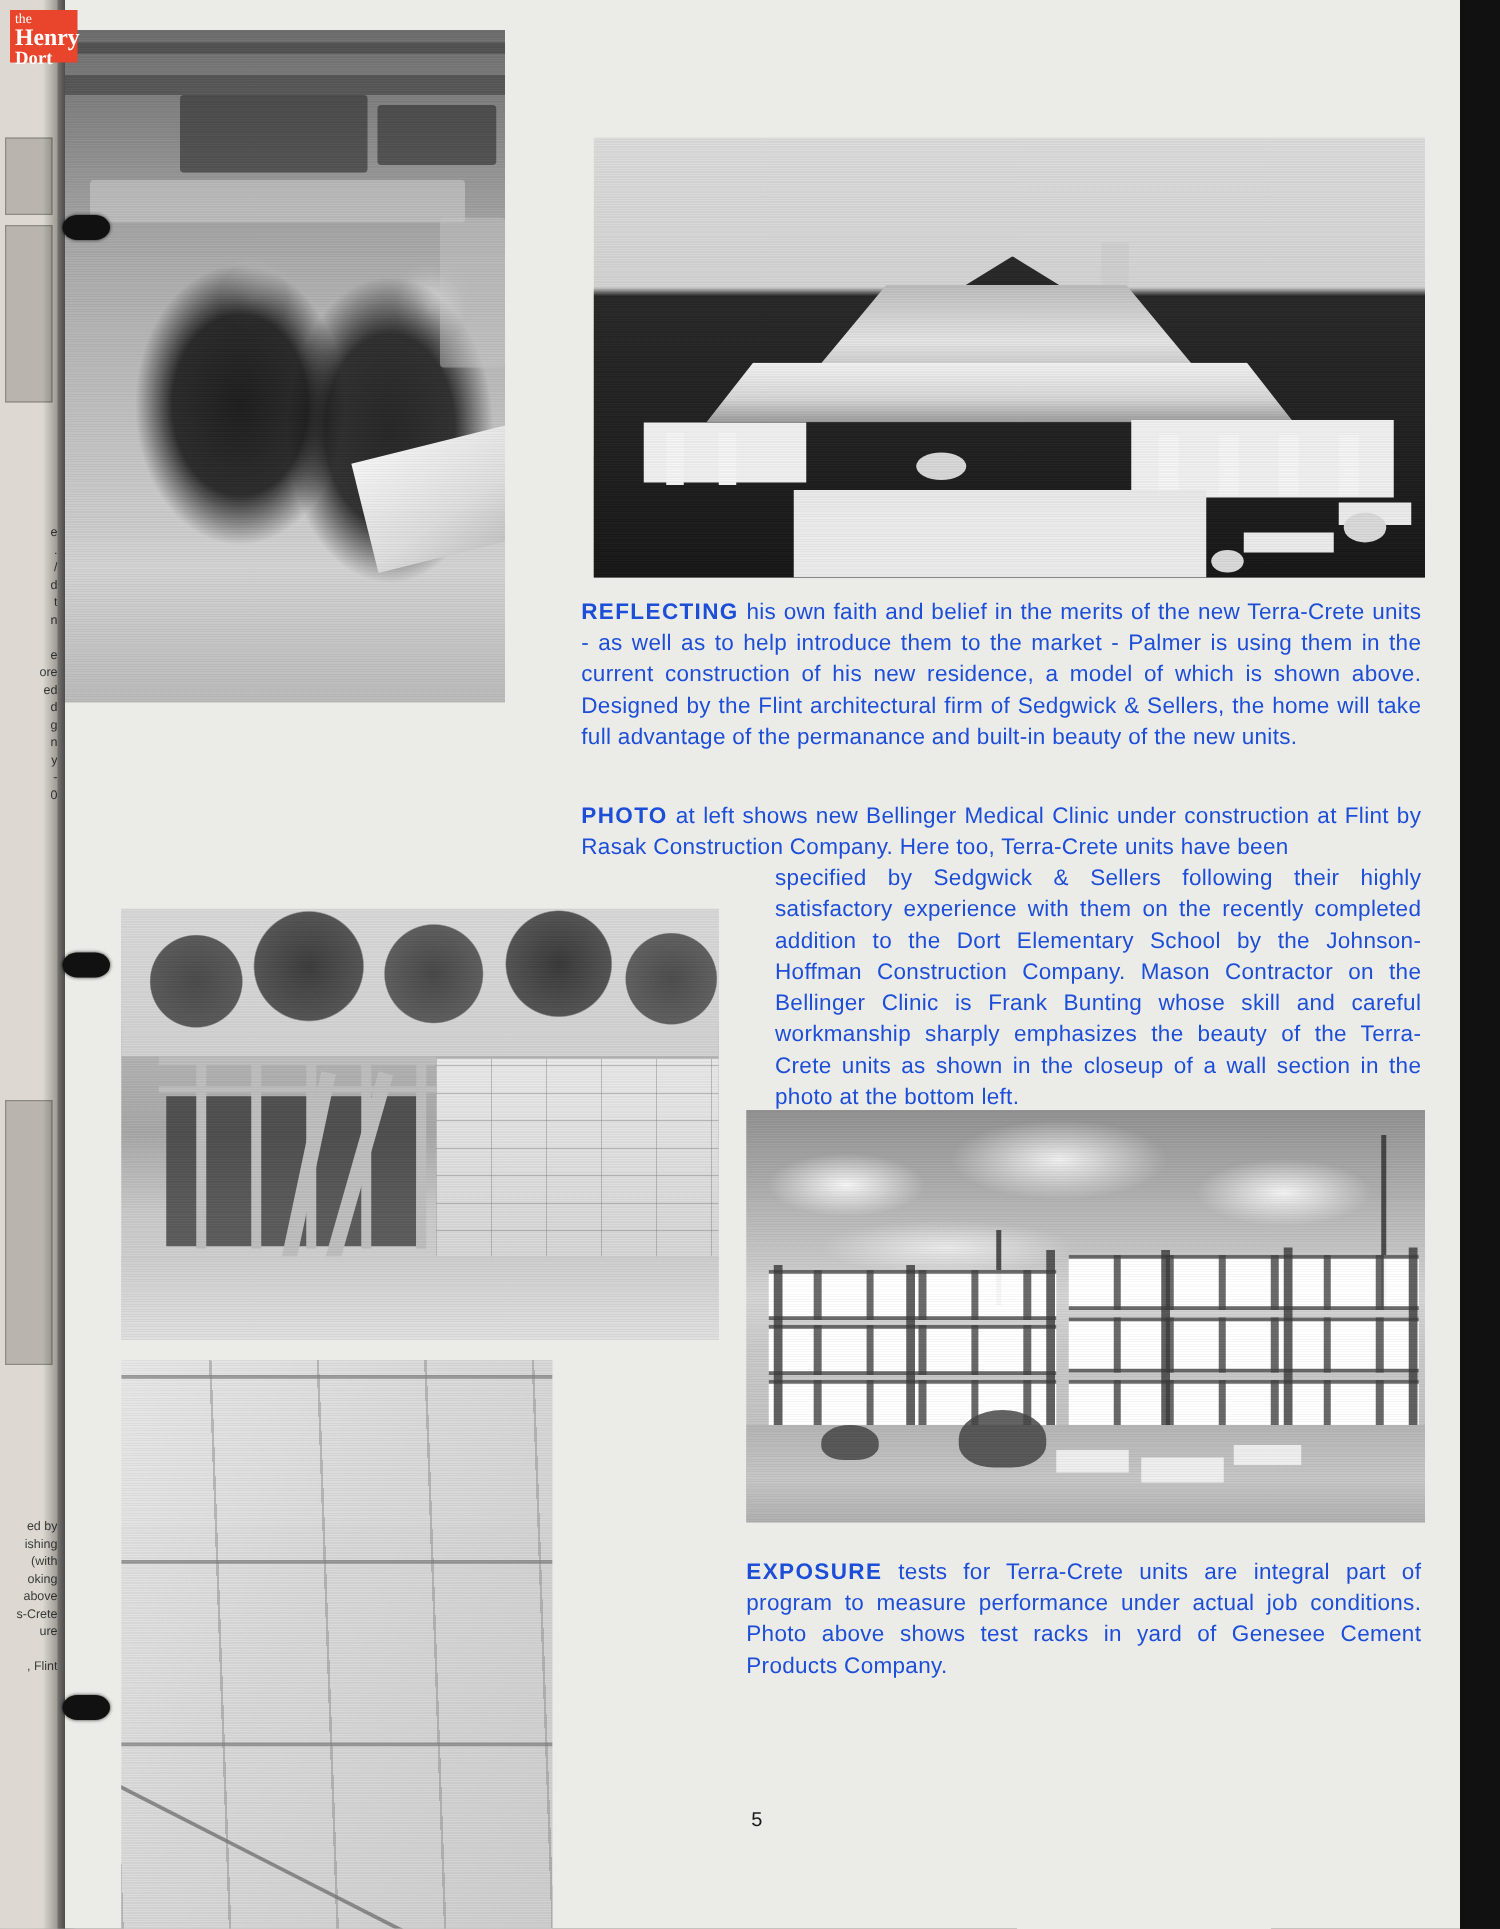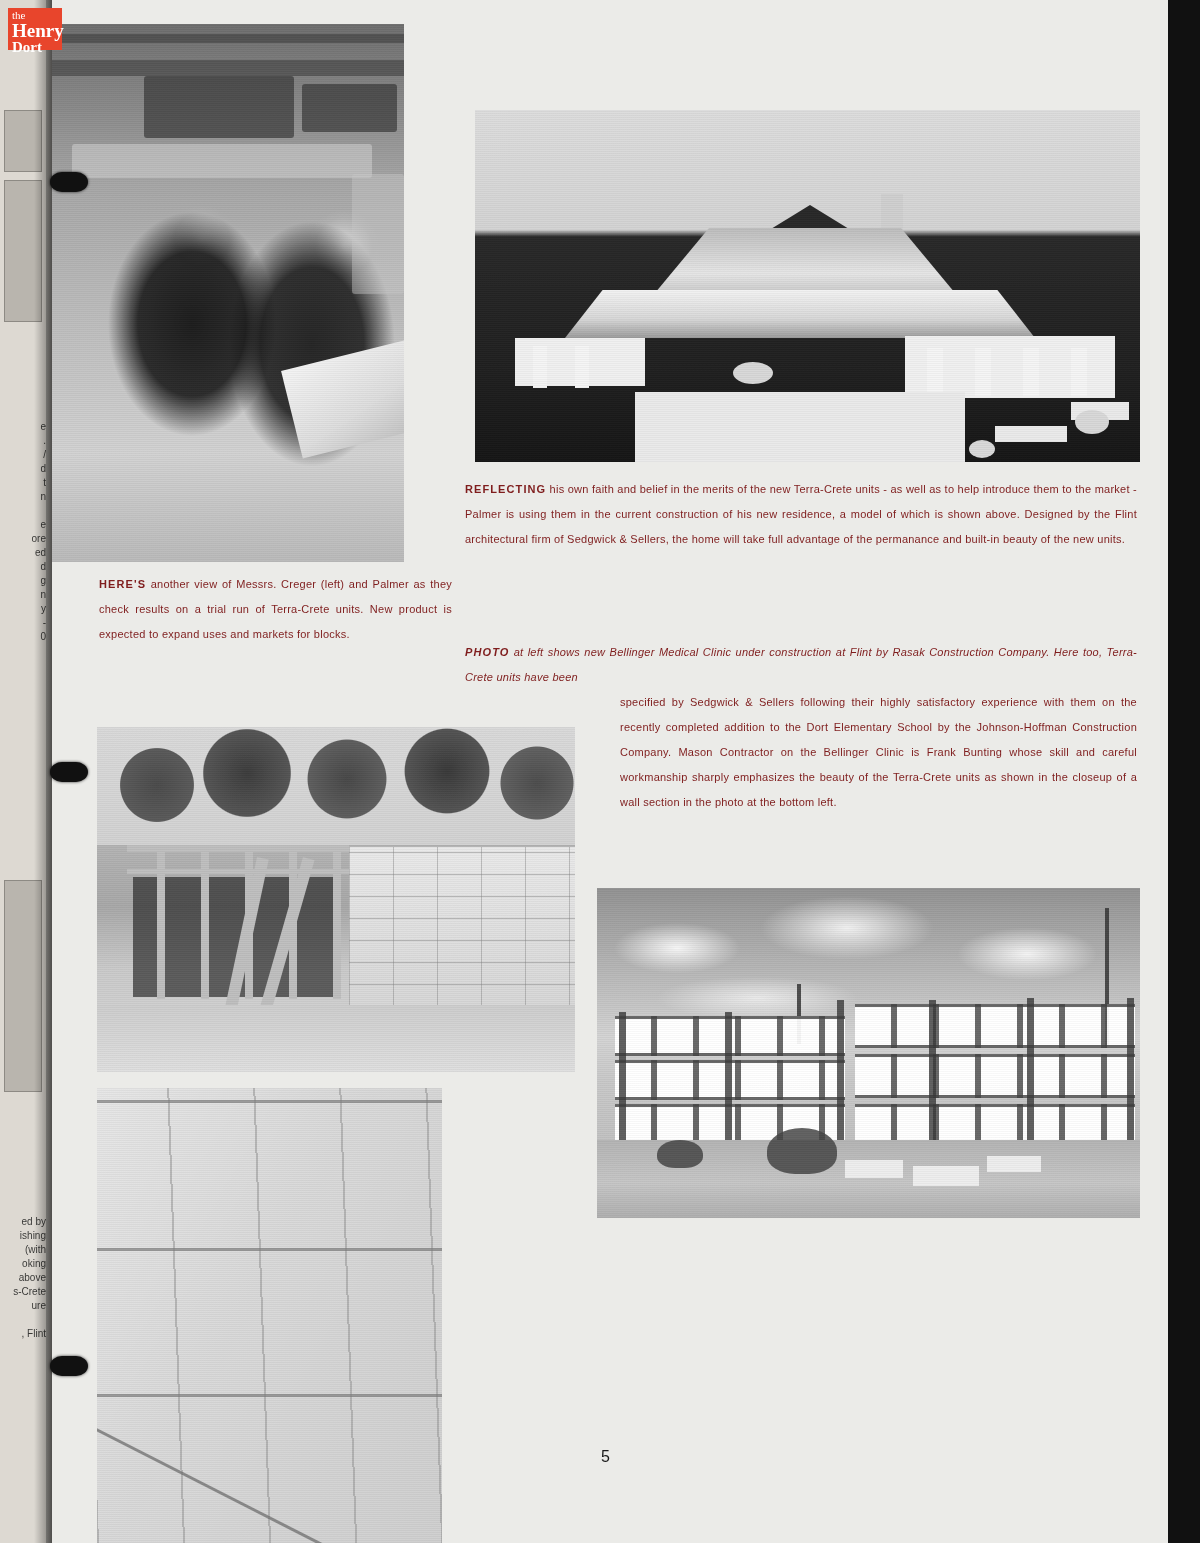--- a/index.html
+++ b/index.html
@@ -118,23 +118,23 @@
 
   
   .photo {
     position: absolute;
     overflow: hidden;
     background: #8c8c8c;
     filter: grayscale(100%) contrast(104%);
   }
   .ph-caption, .body-text {
     position: absolute;
-    color: #7f1d1d;
+    color: #1d4ed8;
     font-family: "Liberation Sans", sans-serif;
-    font-size: 11px;
+    font-size: 18px;
     line-height: 25px;
     text-align: justify;
     letter-spacing: 0.25px;
   }
   .lead {
     font-weight: bold;
     letter-spacing: 1.1px;
   }
   .pageno {
     position: absolute;
@@ -346,23 +346,20 @@
         <div class="beam" style="left:0; top:36px; width:352px; height:16px;"></div>
         <div class="beam" style="left:0; top:10px; width:352px; height:9px;"></div>
         <div class="machine" style="left:92px; top:52px; width:150px; height:62px;"></div>
         <div class="machine" style="left:250px; top:60px; width:95px; height:48px;"></div>
         <div class="machine" style="left:20px; top:120px; width:300px; height:34px; background:rgba(210,208,200,0.55);"></div>
         <div class="machine" style="left:300px; top:150px; width:52px; height:120px; background:rgba(200,198,190,0.45);"></div>
         <div class="paper-sheet"></div>
         <div class="noise"></div>
       </div>
 
-      <div class="ph-caption" style="left:47px; top:572px; width:353px;">
-        <span class="lead">HERE'S</span><span> another view of Messrs. Creger (left) and Palmer as they check results on a trial run of Terra-Crete units. New product is expected to expand uses and markets for blocks.</span>
-      </div>
 
       <div class="photo" id="photo-model" style="left:423px; top:110px;">
         <div class="ground"></div>
         <div class="gable"></div>
         <div class="chimney"></div>
         <div class="roof-top"></div>
         <div class="roof-main"></div>
         <div class="wing" style="left:40px; top:228px; width:130px; height:48px;"></div>
         <div class="wing" style="left:430px; top:226px; width:210px; height:62px;"></div>
         <div class="pier" style="left:452px; top:238px; width:16px; height:48px;"></div>
@@ -377,21 +374,21 @@
         <div class="shrub" style="left:600px; top:300px; width:34px; height:24px;"></div>
         <div class="shrub" style="left:258px; top:252px; width:40px; height:22px;"></div>
         <div class="shrub" style="left:494px; top:330px; width:26px; height:18px;"></div>
         <div class="noise"></div>
       </div>
 
       <div class="body-text" style="left:413px; top:477px; width:672px;">
         <span class="lead">REFLECTING</span><span> his own faith and belief in the merits of the new Terra-Crete units - as well as to help introduce them to the market - Palmer is using them in the current construction of his new residence, a model of which is shown above. Designed by the Flint architectural firm of Sedgwick &amp; Sellers, the home will take full advantage of the permanance and built-in beauty of the new units.</span>
       </div>
 
-      <div class="body-text" style="left:413px; top:640px; width:672px;font-style:italic;">
+      <div class="body-text" style="left:413px; top:640px; width:672px;">
         <span class="lead">PHOTO</span><span> at left shows new Bellinger Medical Clinic under construction at Flint by Rasak Construction Company. Here too, Terra-Crete units have been</span>
       </div>
 
       <div class="body-text" style="left:568px; top:690px; width:517px;">specified by Sedgwick &amp; Sellers following their highly satisfactory experience with them on the recently completed addition to the Dort Elementary School by the Johnson-Hoffman Construction Company. Mason Contractor on the Bellinger Clinic is Frank Bunting whose skill and careful workmanship sharply emphasizes the beauty of the Terra-Crete units as shown in the closeup of a wall section in the photo at the bottom left.</div>
 
       <div class="photo" id="photo-clinic" style="left:45px; top:727px;">
         <div class="trees"></div>
         <div class="darkbay" style="left:36px; top:150px; width:200px; height:120px;"></div>
         <div class="frame" style="left:30px; top:118px; width:222px; height:7px;"></div>
         <div class="frame" style="left:30px; top:142px; width:222px; height:5px;"></div>
@@ -433,20 +430,23 @@
         <div class="post" style="left:530px; top:110px; height:152px;"></div>
         <div class="ground"></div>
         <div class="bush" style="left:170px; top:240px; width:70px; height:46px;"></div>
         <div class="bush" style="left:60px; top:252px; width:46px; height:28px;"></div>
         <div class="blockpile" style="left:248px; top:272px; width:58px; height:18px;"></div>
         <div class="blockpile" style="left:316px; top:278px; width:66px; height:20px;"></div>
         <div class="blockpile" style="left:390px; top:268px; width:54px; height:16px;"></div>
         <div class="noise"></div>
       </div>
 
+      <div class="body-text" style="left:545px; top:1245px; width:540px;">
+        <span class="lead">EXPOSURE</span><span> tests for Terra-Crete units are integral part of program to measure performance under actual job conditions. Photo above shows test racks in yard of Genesee Cement Products Company.</span>
+      </div>
 
       <div class="pageno" style="left:549px; top:1448px;">5</div>
 
     </div>
 
     <div class="hole" style="left:50px; top:172px;"></div>
     <div class="hole" style="left:50px; top:762px;"></div>
     <div class="hole" style="left:50px; top:1356px;"></div>
 
   </div>

